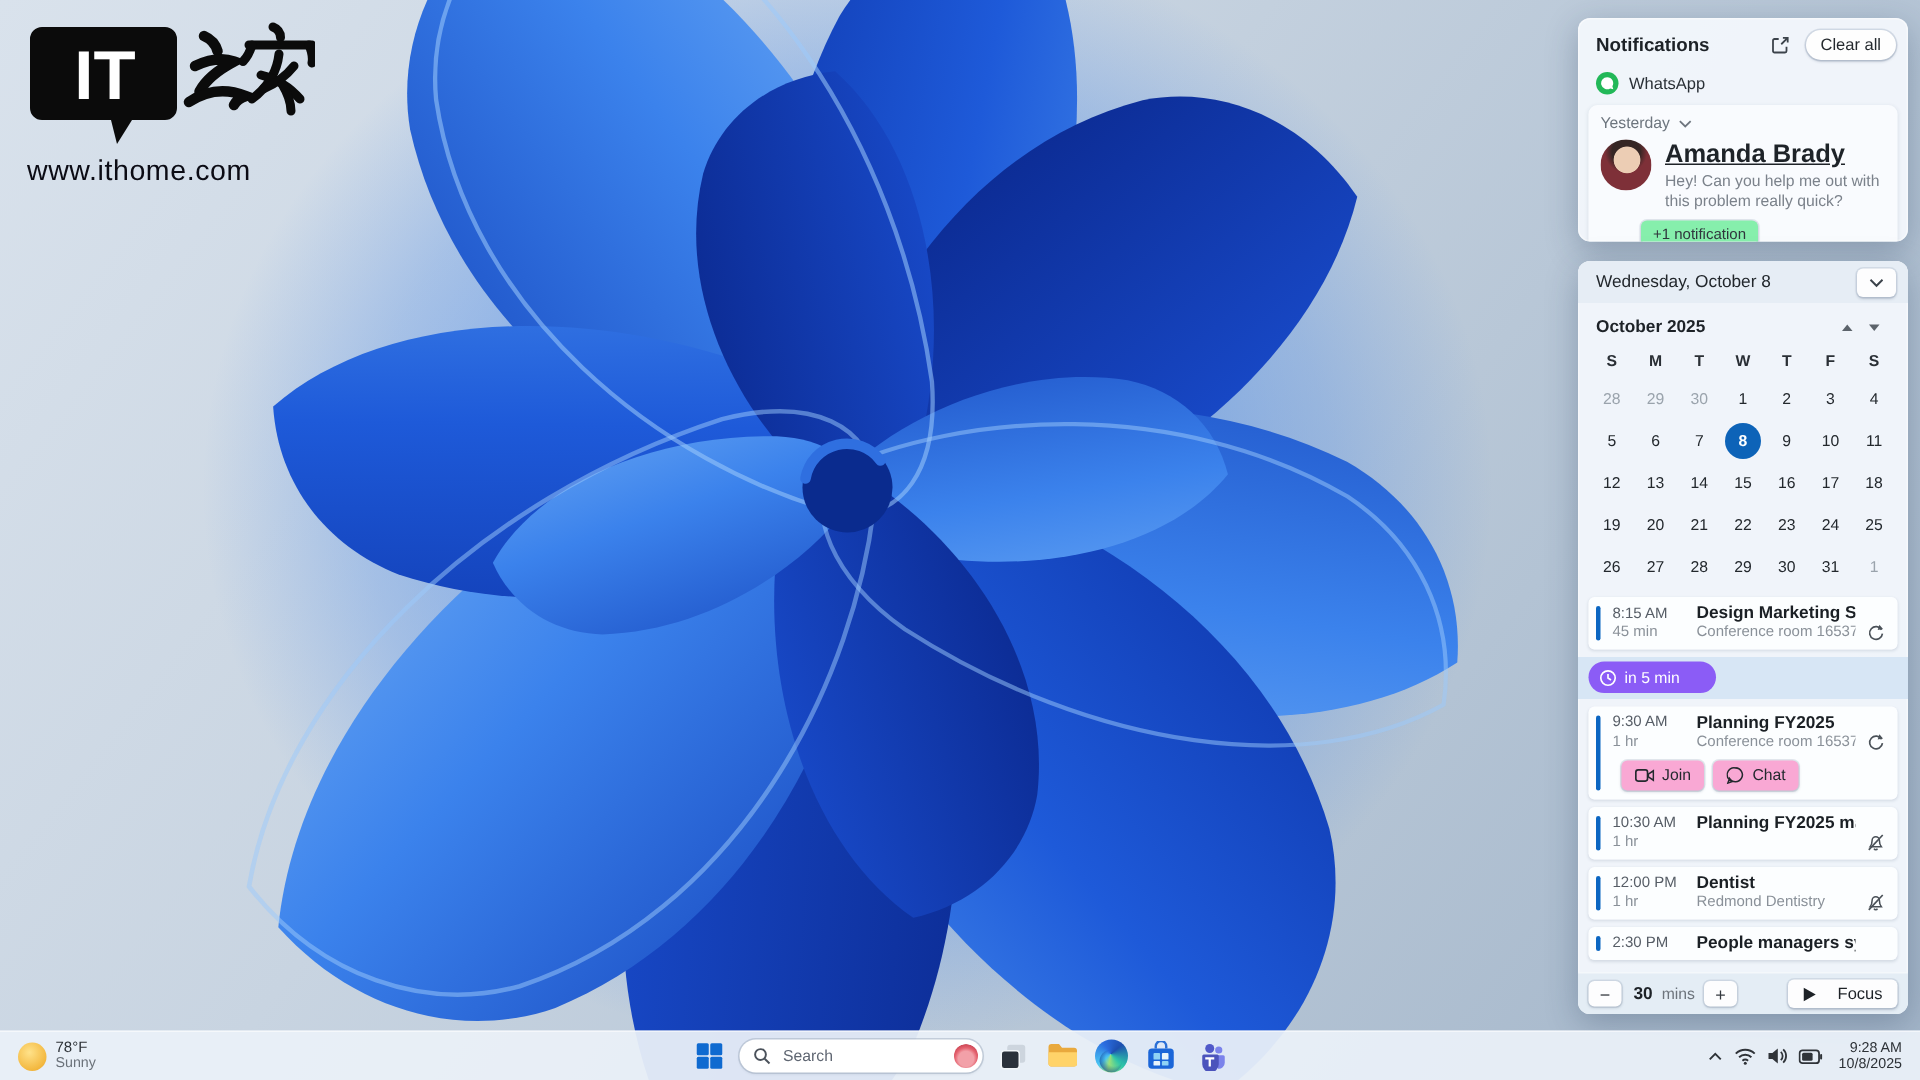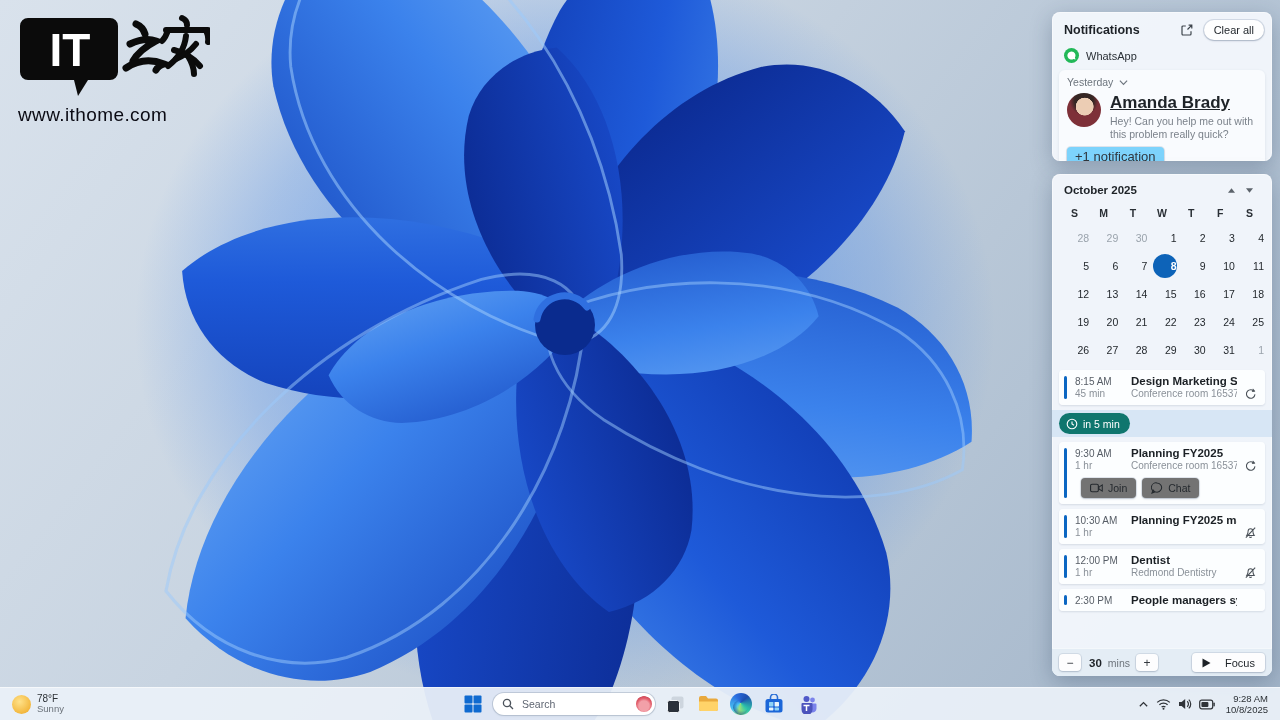--- a/index.html
+++ b/index.html
@@ -48,61 +48,62 @@
     background:
       radial-gradient(circle at 52% 40%,#eccdb4 0 32%,rgba(236,205,180,0) 34%),
       radial-gradient(circle at 50% 24%,#352624 0 30%,rgba(53,38,36,0) 46%),
       radial-gradient(circle at 50% 55%,#7e3038 0 70%,#5e2027 100%);
   }
   .msg-texts{min-width:0;}
   .sender{font-size:17px;font-weight:bold;color:#1e2328;text-decoration:underline;}
   .msg{font-size:10.5px;color:#7b828b;line-height:1.25;margin-top:2px;}
   .more-chip{
     display:inline-flex;align-items:center;height:18px;padding:0 8px;margin-top:6px;
-    background:#7dd3fc;border-radius:4px;font-size:13px;color:#30363d;
+    background:#86efac;border-radius:4px;font-size:10px;color:#30363d;
     box-shadow:0 1px 2px rgba(40,60,90,.22),0 0 0 1px rgba(170,182,198,.3);
+    margin-left:27px;
   }
 
   
   #calCard{margin-top:13px;height:502px;position:relative;display:flex;flex-direction:column;}
   .cal-head{height:28px;background:#e6edf5;display:flex;align-items:center;padding:0 8px 0 12px;flex:none;}
   .cal-date{flex:1;font-size:11.5px;color:#22272c;}
   .sq-btn{width:26px;height:19px;background:#fdfdfe;border-radius:4px;display:flex;align-items:center;justify-content:center;
     box-shadow:0 1px 2px rgba(40,60,90,.22),0 0 0 1px rgba(170,182,198,.3);color:#3c434b;}
   .month-row{display:flex;align-items:center;padding:8px 14px 2px 12px;flex:none;}
   .month-label{flex:1;font-size:11.5px;font-weight:bold;color:#1d2227;}
   .caret-btn{width:18px;height:16px;display:flex;align-items:center;justify-content:center;color:#5c636b;}
   .weekday-row{display:grid;grid-template-columns:repeat(7,1fr);padding:4px 8px 0 8px;flex:none;}
   .wd{height:18px;display:flex;align-items:center;justify-content:center;font-size:10.5px;font-weight:bold;color:#2a2f35;}
   #calGrid{display:grid;grid-template-columns:repeat(7,1fr);grid-auto-rows:28px;padding:2px 8px 4px 8px;flex:none;}
-  .day{display:flex;align-items:center;justify-content:flex-end;font-size:10.5px;color:#23282d;}
+  .day{display:flex;align-items:center;justify-content:center;font-size:10.5px;color:#23282d;}
   .day.out{color:#9aa3ac;}
   .day.sel{position:relative;color:#fff;font-weight:bold;}
   .day.sel::before{content:"";position:absolute;width:24px;height:24px;border-radius:50%;background:#0d63b8;z-index:0;}
   .day.sel span{position:relative;z-index:1;}
 
   
   #eventList{flex:1;overflow:hidden;padding:2px 0 0 0;position:relative;}
   .event{
     position:relative;margin:0 7px 5px 7px;background:rgba(253,254,255,.92);border-radius:4px;
     box-shadow:0 1px 2px rgba(50,70,100,.14);padding:5px 8px 5px 16px;
   }
   .event .bar{position:absolute;left:5px;top:6px;bottom:6px;width:3px;border-radius:2px;background:#0b66c2;}
   .erow{display:grid;grid-template-columns:52px 1fr 16px;align-items:center;column-gap:4px;}
   .etime{font-size:10px;color:#565d66;}
   .etitle{font-size:11.5px;font-weight:bold;color:#1b2025;white-space:nowrap;overflow:hidden;}
   .edur{font-size:10px;color:#8a9199;}
   .eloc{font-size:10px;color:#8a9199;white-space:nowrap;overflow:hidden;}
   .eicon{color:#4a5158;display:flex;justify-content:flex-end;}
   .eactions{display:flex;gap:6px;margin:6px 0 1px 6px;}
-  .act-btn{display:flex;align-items:center;gap:5px;height:20px;padding:0 9px;background:#737373;border-radius:4px;
+  .act-btn{display:flex;align-items:center;gap:5px;height:20px;padding:0 9px;background:#f9a8d4;border-radius:4px;
     font-size:10.5px;color:#24292e;box-shadow:0 1px 2px rgba(40,60,90,.22),0 0 0 1px rgba(170,182,198,.3);}
   .band{background:#d7e6f5;padding:3px 7px;margin:0 0 5px 0;}
-  .count-pill{display:inline-flex;align-items:center;gap:5px;height:21px;padding:0 10px 0 7px;border-radius:11px;
-    background:#0f766e;color:#fff;font-size:10.5px;}
+  .count-pill{display:inline-flex;align-items:center;gap:5px;height:21px;padding:0 24px 0 7px;border-radius:11px;
+    background:#8b5cf6;color:#fff;font-size:10.5px;}
 
   
   .focus-bar{flex:none;height:27px;background:rgba(227,236,245,.97);display:flex;align-items:center;gap:6px;
     padding:0 7px;border-top:1px solid rgba(255,255,255,.6);}
   .step-btn{width:22px;height:17px;background:#fdfdfe;border-radius:4px;display:flex;align-items:center;justify-content:center;
     font-size:12px;color:#33383e;box-shadow:0 1px 2px rgba(40,60,90,.2),0 0 0 1px rgba(170,182,198,.3);}
   .mins-val{font-size:11.5px;font-weight:bold;color:#1d2227;margin-left:2px;}
   .mins-unit{font-size:10.5px;color:#6d747c;}
   .spacer{flex:1;}
   .focus-btn{display:flex;align-items:center;gap:14px;height:19px;padding:0 10px;background:#fdfdfe;border-radius:4px;
@@ -242,20 +243,28 @@
         <div class="msg-texts">
           <div class="sender">Amanda Brady</div>
           <div class="msg">Hey! Can you help me out with this problem really quick?</div>
         </div>
       </div>
       <div class="more-chip">+1 notification</div>
     </div>
   </div>
 
   <div id="calCard" class="card">
+    <div class="cal-head">
+      <div class="cal-date">Wednesday, October 8</div>
+      <div class="sq-btn">
+        <svg width="10" height="7" viewBox="0 0 10 7">
+            <path d="M1 1.5 L5 5.5 L9 1.5" fill="none" stroke="#3c434b" stroke-width="1.3"></path>
+          </svg>
+      </div>
+    </div>
     <div class="month-row">
       <div class="month-label">October 2025</div>
       <div class="caret-btn">
         <svg width="9" height="7" viewBox="0 0 10 8">
             <path d="M1 6.5 L5 1.5 L9 6.5 Z" fill="#5c636b"></path>
           </svg>
       </div>
       <div class="caret-btn">
         <svg width="9" height="7" viewBox="0 0 10 8">
             <path d="M1 1.5 L5 6.5 L9 1.5 Z" fill="#5c636b"></path>

